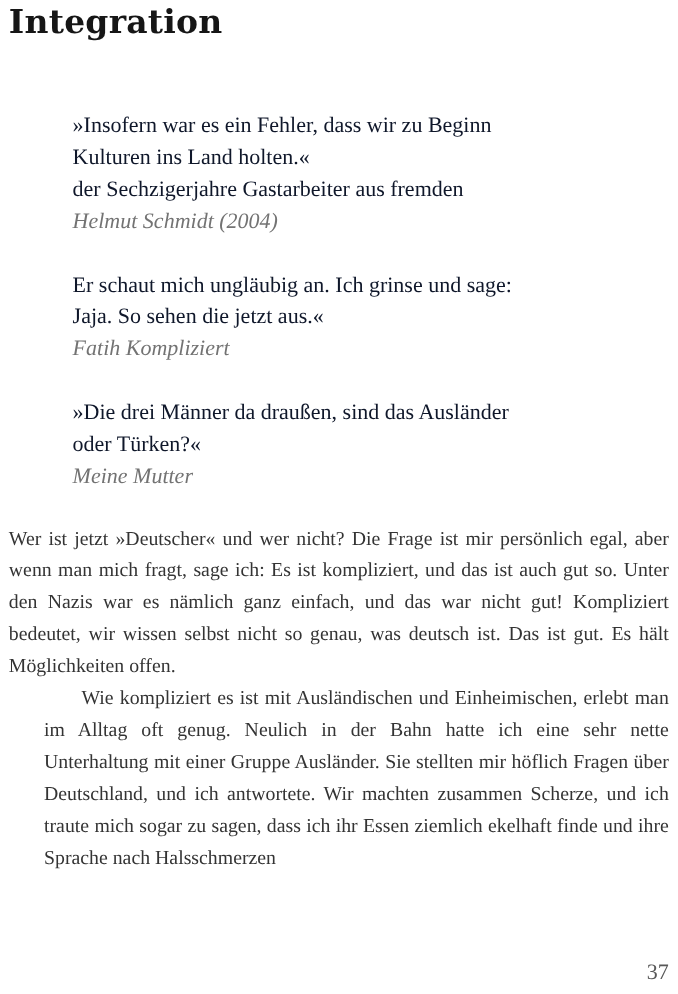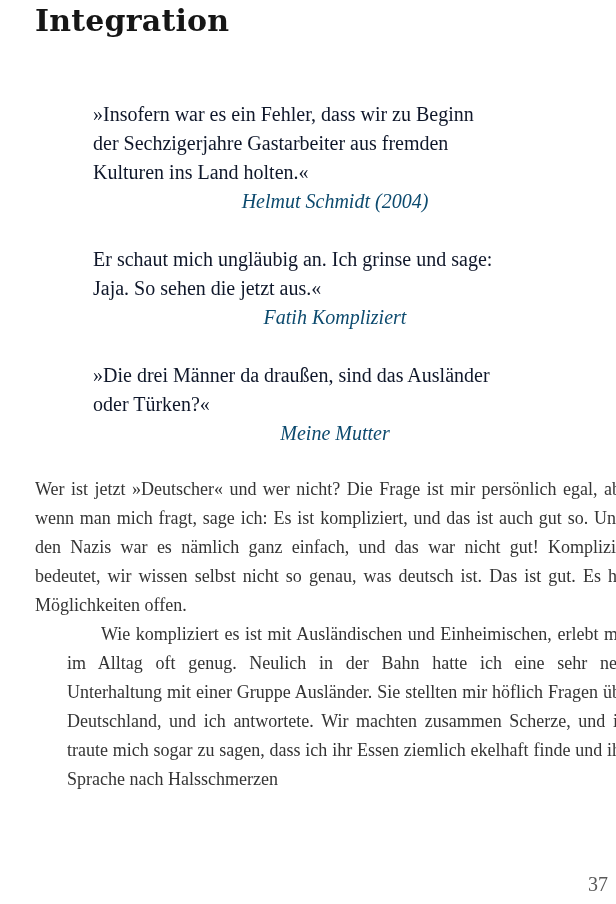--- a/index.html
+++ b/index.html
@@ -9,21 +9,20 @@
   }
   .page {
     position: relative;
     width: 616px;
     height: 904px;
     background: #ffffff;
     overflow: hidden;
     box-sizing: border-box;
     color: #343434;
     font-family: "Liberation Serif", serif;
-    padding-left: 27px;
   }
   .chapter-title {
     margin: 0;
     padding: 2px 0 0 8px;
     font-family: "DejaVu Serif", serif;
     font-weight: bold;
     font-size: 30px;
     line-height: 38px;
     letter-spacing: 0.2px;
     color: #161616;
@@ -47,22 +46,22 @@
   }
   .quote-line {
     display: block;
     white-space: pre;
   }
   .attribution {
     margin: 0;
     font-size: 20px;
     line-height: 29px;
     font-style: italic;
-    text-align: center;
-    color: #0c4a6e;
+    text-align: left;
+    color: #737373;
   }
   .body-text {
     margin: 27px 8px 0 8px;
     width: 600px;
   }
   .para {
     margin: 0;
     font-size: 18px;
     line-height: 29px;
     text-align: justify;
@@ -88,22 +87,22 @@
 
 <div class="page">
 
   <h1 class="chapter-title">Integration</h1>
 
   <section class="epigraphs">
 
     <figure class="epigraph">
       <blockquote class="quote-text">
         <span class="quote-line">»Insofern war es ein Fehler, dass wir zu Beginn</span>
+        <span class="quote-line">Kulturen ins Land holten.«</span>
         <span class="quote-line">der Sechzigerjahre Gastarbeiter aus fremden</span>
-        <span class="quote-line">Kulturen ins Land holten.«</span>
       </blockquote>
       <figcaption class="attribution">Helmut Schmidt (2004)</figcaption>
     </figure>
 
     <figure class="epigraph">
       <blockquote class="quote-text">
         <span class="quote-line">Er schaut mich ungläubig an. Ich grinse und sage:</span>
         <span class="quote-line">Jaja. So sehen die jetzt aus.«</span>
       </blockquote>
       <figcaption class="attribution">Fatih Kompliziert</figcaption>

